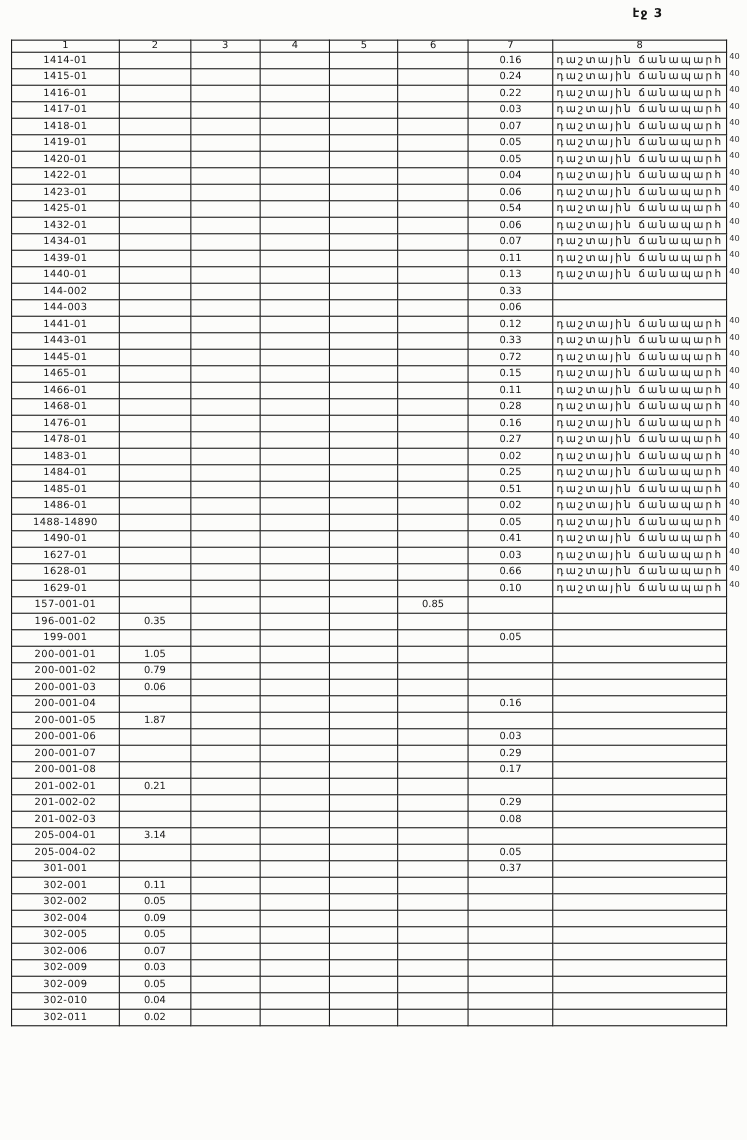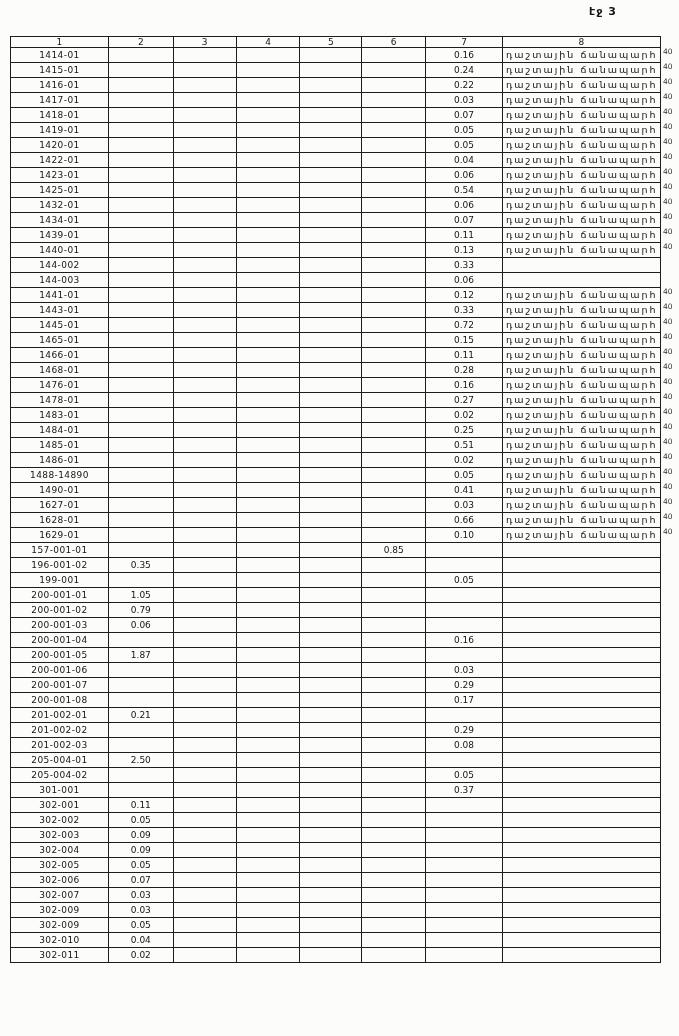--- a/index.html
+++ b/index.html
@@ -9,21 +9,21 @@
     overflow: hidden;
     position: relative;
     background: #fcfcfa;
     color: #141414;
     font-family: "DejaVu Sans", sans-serif;
     -webkit-font-smoothing: none;
   }
   .page-label {
     position: absolute;
     top: 5px;
-    right: 62px;
+    right: 76px;
     font-size: 11px;
     font-weight: bold;
     letter-spacing: 1px;
   }
   table.doc {
     position: absolute;
     top: 36px;
     left: 10px;
     border-collapse: collapse;
     table-layout: fixed;
@@ -608,21 +608,21 @@
         <td class="c3"></td>
         <td class="c4"></td>
         <td class="c5"></td>
         <td class="c6"></td>
         <td class="c7">0.08</td>
         <td class="c8"></td>
         <td class="c9"></td>
       </tr>
       <tr>
         <td class="c1">205-004-01</td>
-        <td class="c2">2.50</td>
+        <td class="c2">3.14</td>
         <td class="c3"></td>
         <td class="c4"></td>
         <td class="c5"></td>
         <td class="c6"></td>
         <td class="c7"></td>
         <td class="c8"></td>
         <td class="c9"></td>
       </tr>
       <tr>
         <td class="c1">205-004-02</td>
@@ -662,31 +662,20 @@
         <td class="c2">0.05</td>
         <td class="c3"></td>
         <td class="c4"></td>
         <td class="c5"></td>
         <td class="c6"></td>
         <td class="c7"></td>
         <td class="c8"></td>
         <td class="c9"></td>
       </tr>
       <tr>
-        <td class="c1">302-003</td>
-        <td class="c2">0.09</td>
-        <td class="c3"></td>
-        <td class="c4"></td>
-        <td class="c5"></td>
-        <td class="c6"></td>
-        <td class="c7"></td>
-        <td class="c8"></td>
-        <td class="c9"></td>
-      </tr>
-      <tr>
         <td class="c1">302-004</td>
         <td class="c2">0.09</td>
         <td class="c3"></td>
         <td class="c4"></td>
         <td class="c5"></td>
         <td class="c6"></td>
         <td class="c7"></td>
         <td class="c8"></td>
         <td class="c9"></td>
       </tr>
@@ -697,31 +686,20 @@
         <td class="c4"></td>
         <td class="c5"></td>
         <td class="c6"></td>
         <td class="c7"></td>
         <td class="c8"></td>
         <td class="c9"></td>
       </tr>
       <tr>
         <td class="c1">302-006</td>
         <td class="c2">0.07</td>
-        <td class="c3"></td>
-        <td class="c4"></td>
-        <td class="c5"></td>
-        <td class="c6"></td>
-        <td class="c7"></td>
-        <td class="c8"></td>
-        <td class="c9"></td>
-      </tr>
-      <tr>
-        <td class="c1">302-007</td>
-        <td class="c2">0.03</td>
         <td class="c3"></td>
         <td class="c4"></td>
         <td class="c5"></td>
         <td class="c6"></td>
         <td class="c7"></td>
         <td class="c8"></td>
         <td class="c9"></td>
       </tr>
       <tr>
         <td class="c1">302-009</td>

